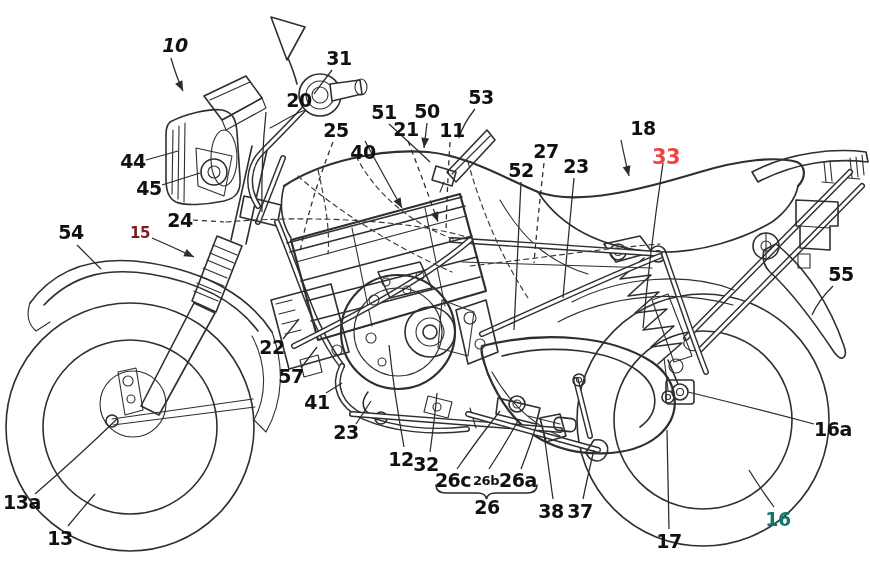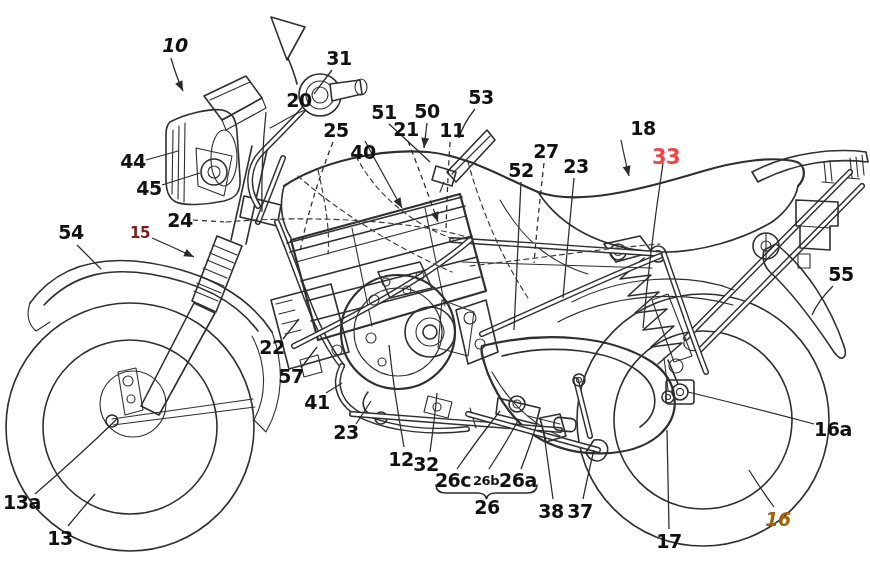--- a/index.html
+++ b/index.html
@@ -343,18 +343,18 @@
       <div class="ref-label" style="left: 401px; top: 459px; font-size: 19px; color: rgb(17, 17, 17);">12</div>
       <div class="ref-label" style="left: 426px; top: 464px; font-size: 19px; color: rgb(17, 17, 17);">32</div>
       <div class="ref-label" style="left: 453px; top: 480px; font-size: 19px; color: rgb(17, 17, 17);">26c</div>
       <div class="ref-label" style="left: 486px; top: 480px; font-size: 13px; color: rgb(17, 17, 17);">26b</div>
       <div class="ref-label" style="left: 518px; top: 480px; font-size: 19px; color: rgb(17, 17, 17);">26a</div>
       <div class="ref-label" style="left: 487px; top: 507px; font-size: 19px; color: rgb(17, 17, 17);">26</div>
       <div class="ref-label" style="left: 551px; top: 511px; font-size: 19px; color: rgb(17, 17, 17);">38</div>
       <div class="ref-label" style="left: 580px; top: 511px; font-size: 19px; color: rgb(17, 17, 17);">37</div>
       <div class="ref-label" style="left: 833px; top: 429px; font-size: 19px; color: rgb(17, 17, 17);">16a</div>
       <div class="ref-label" style="left: 669px; top: 541px; font-size: 19px; color: rgb(17, 17, 17);">17</div>
-      <div class="ref-label" style="left: 778px; top: 519px; font-size: 19px; color: #a16207; font-style: italic;">16</div>
+      <div class="ref-label" style="left: 778px; top: 519px; font-size: 19px; color: #0f766e;">16</div>
       <div class="ref-label" style="left: 22px; top: 502px; font-size: 19px; color: rgb(17, 17, 17);">13a</div>
       <div class="ref-label" style="left: 60px; top: 538px; font-size: 19px; color: rgb(17, 17, 17);">13</div>
     </div>
 
 </div>
 
 </body></html>

